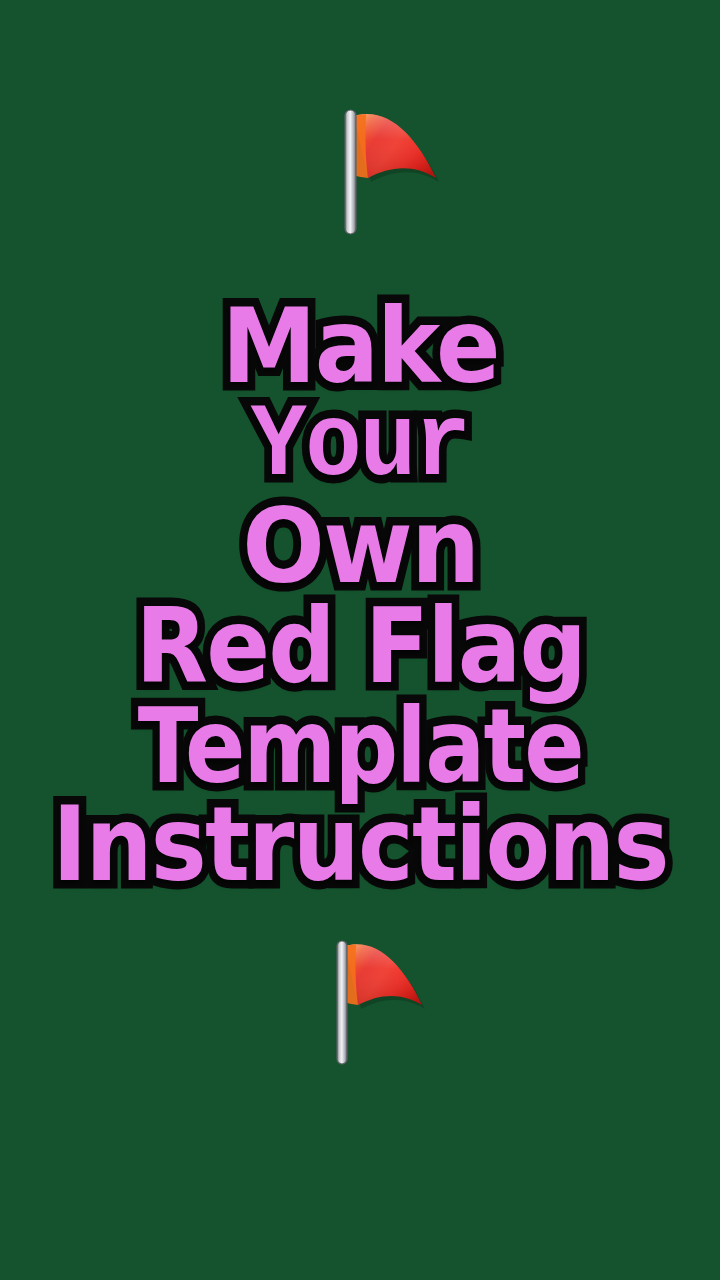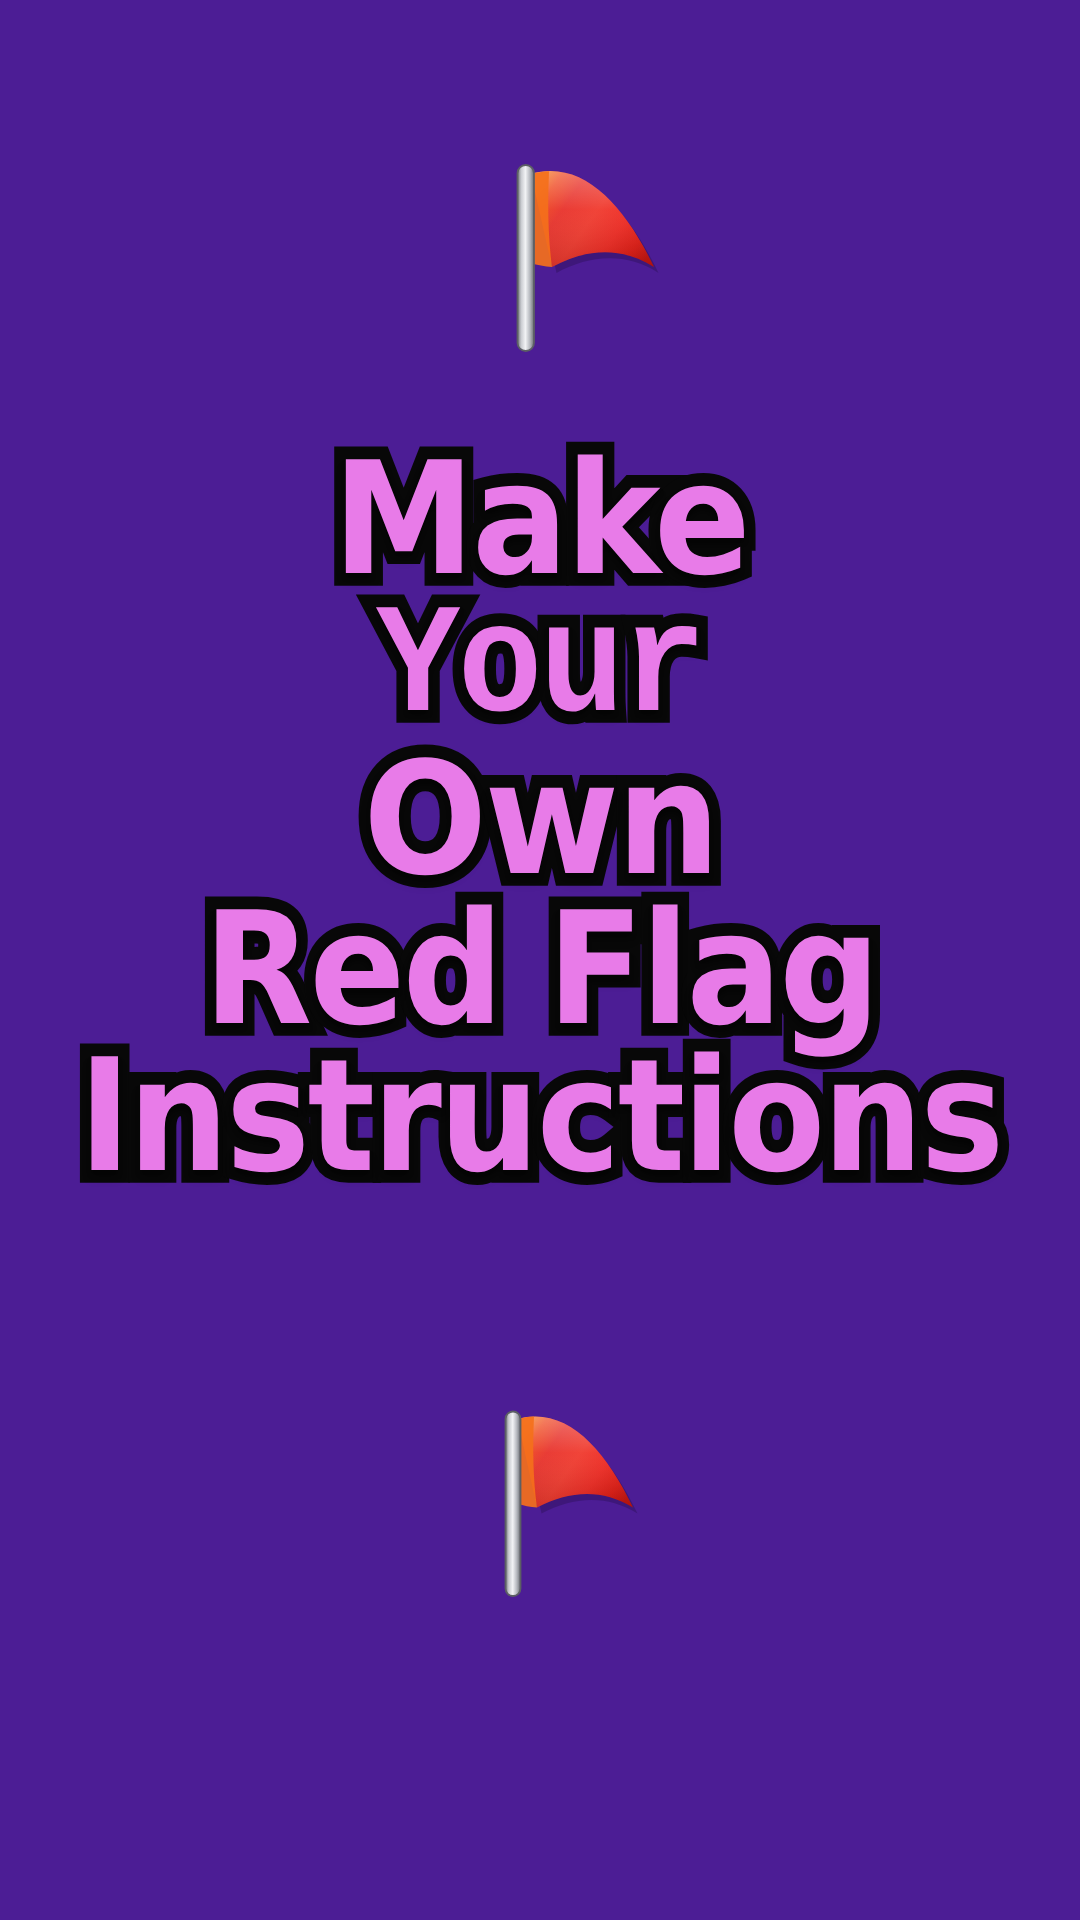--- a/index.html
+++ b/index.html
@@ -7,21 +7,21 @@
     margin: 0;
     padding: 0;
     background: #ffffff;
   }
 
   #stage {
     position: relative;
     width: 720px;
     height: 1280px;
     margin: 0 auto;
-    background: #4c1d95;
+    background: #14532d;
     overflow: hidden;
     font-family: "DejaVu Sans", sans-serif;
   }
 
   
   .flag {
     position: absolute;
     line-height: 0;
   }
   .flag svg { display: block; }
@@ -118,20 +118,21 @@
 
       <rect x="13" y="6" width="11" height="124" rx="5.5" fill="url(#poleGradA)" stroke="#5c5f64" stroke-width="1.2"></rect>
     </svg>
   </div>
 
   <div id="headline">
     <div class="hl-line l-make"><span>Make</span></div>
     <div class="hl-line l-your"><span>Your</span></div>
     <div class="hl-line l-own"><span>Own</span></div>
     <div class="hl-line l-redflag"><span>Red Flag</span></div>
+    <div class="hl-line l-template"><span>Template</span></div>
     <div class="hl-line l-instr"><span>Instructions</span></div>
   </div>
 
   <div class="flag" id="flag-bottom">
     <svg viewBox="0 0 104 132" xmlns="http://www.w3.org/2000/svg">
       <defs>
         <linearGradient id="poleGradB" x1="0" y1="0" x2="1" y2="0">
           <stop offset="0%" stop-color="#6f7277"></stop>
           <stop offset="22%" stop-color="#c9cbd0"></stop>
           <stop offset="48%" stop-color="#f2f3f5"></stop>

